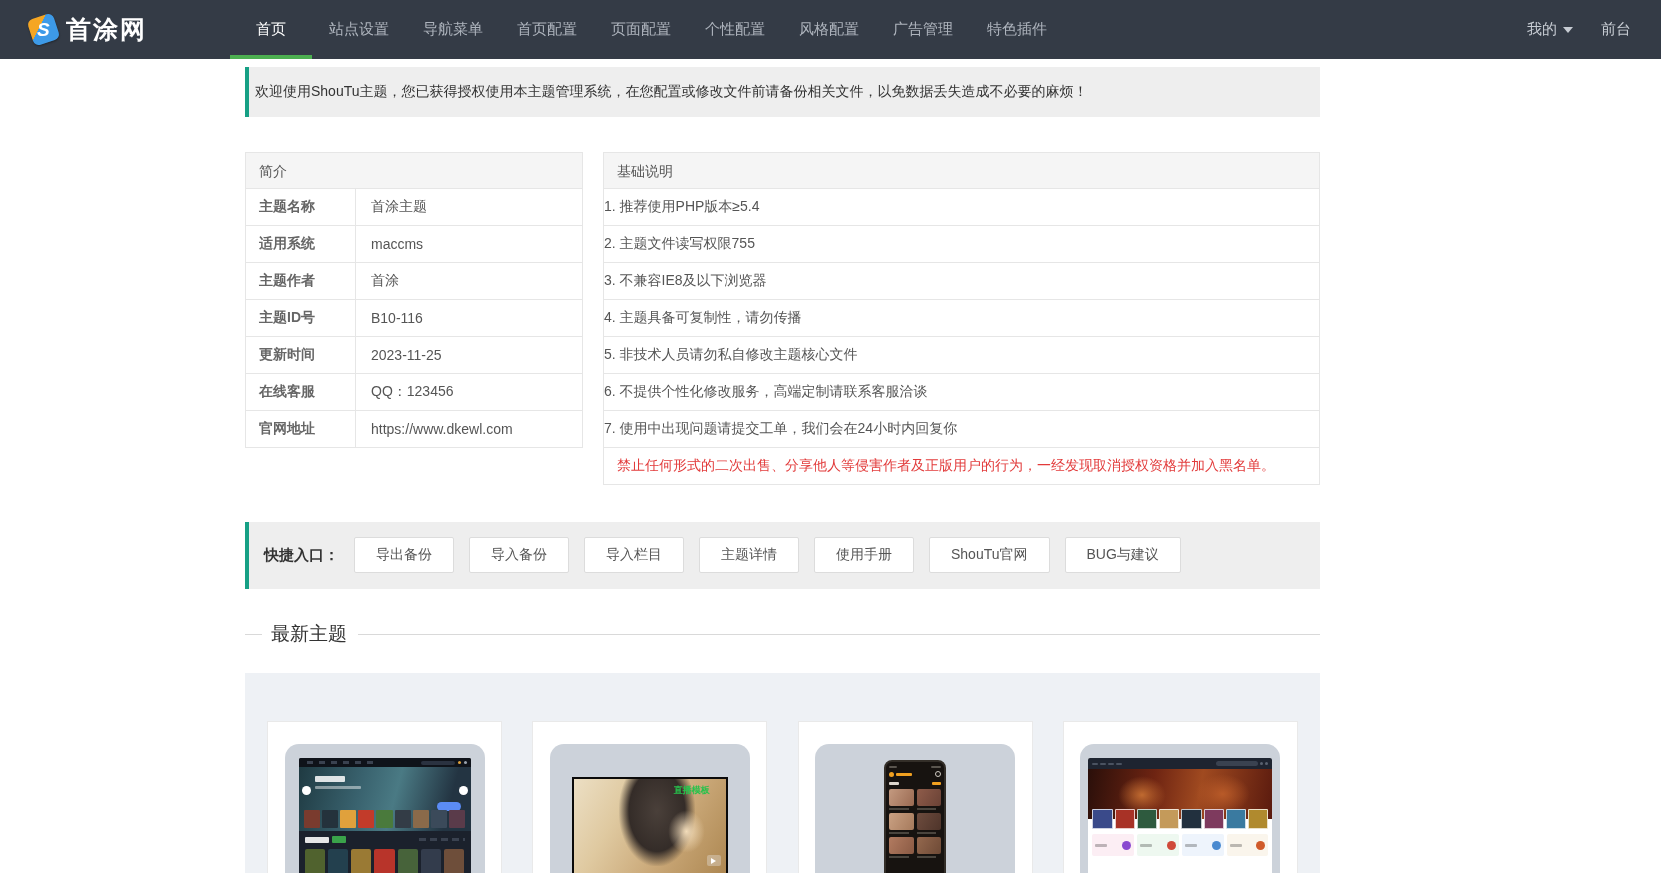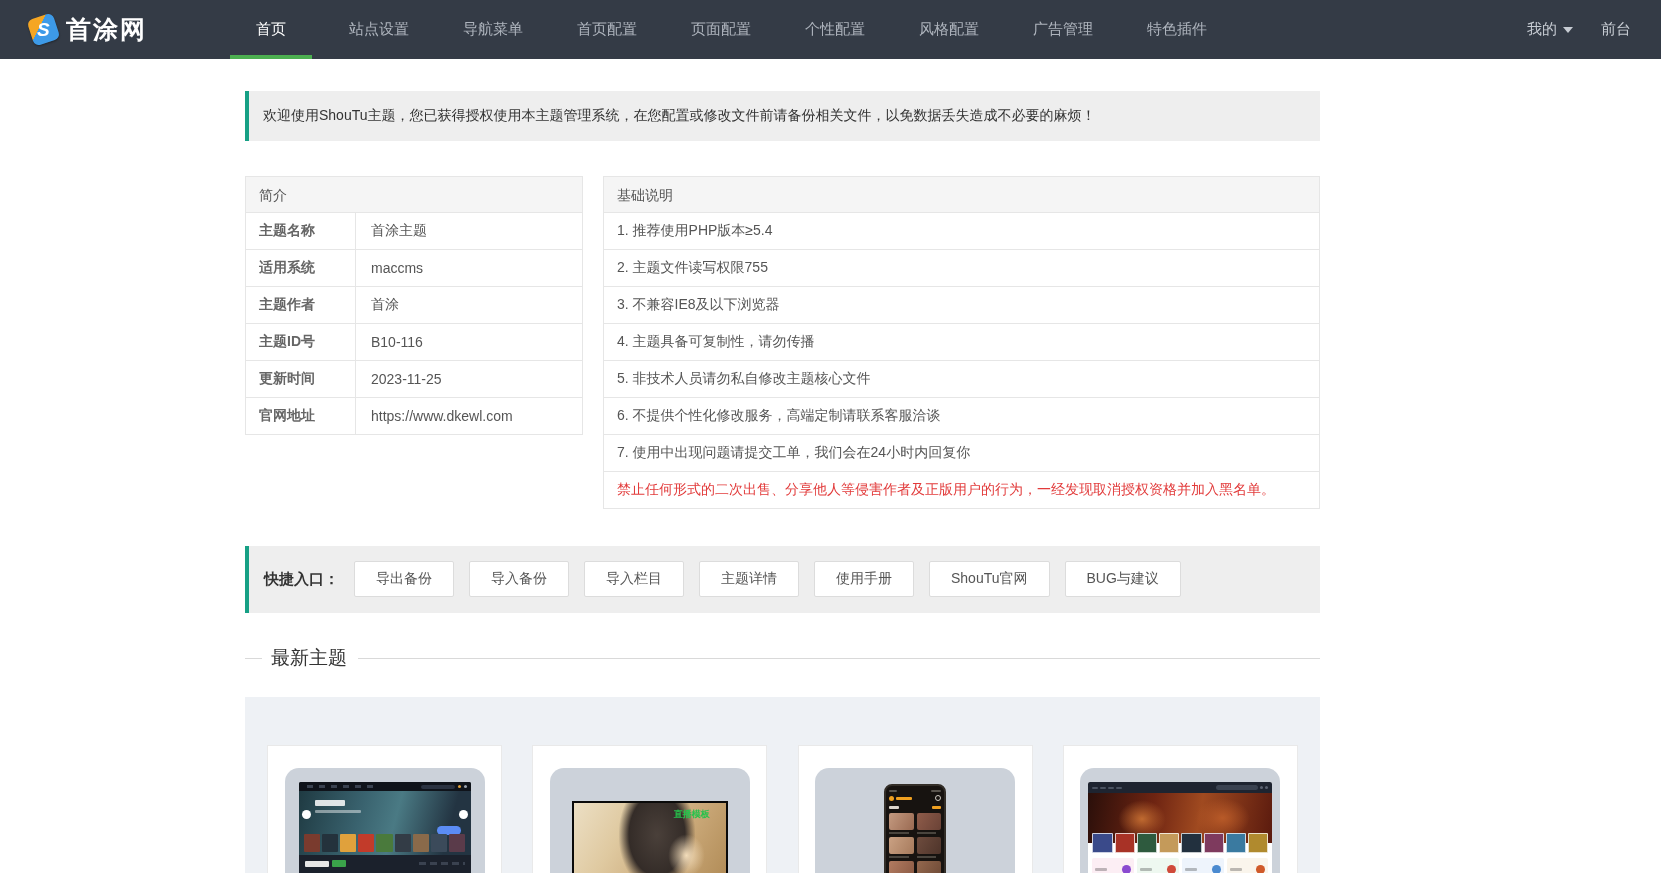--- a/index.html
+++ b/index.html
@@ -7,48 +7,48 @@
   .page{width:1661px;height:873px;overflow:hidden;background:#fff;position:relative;}
 
   
   .navbar{height:59px;background:#343b46;display:flex;align-items:stretch;}
   .logo{display:flex;align-items:center;padding-left:30px;width:200px;box-sizing:border-box;cursor:pointer;}
   .logo-mark{width:27px;height:27px;border-radius:6px;transform:rotate(-18deg);
     background:linear-gradient(135deg,#f5a623 0 38%,#3d9ae8 38% 100%);
     display:flex;align-items:center;justify-content:center;box-shadow:0 1px 2px rgba(0,0,0,.4);}
   .logo-mark span{transform:rotate(18deg);color:#fff;font-weight:bold;font-style:italic;font-size:19px;line-height:1;}
   .logo-text{color:#fff;font-size:25px;font-weight:bold;margin-left:9px;letter-spacing:2px;}
-  .nav{display:flex;margin-left:30px;gap:20px;}
+  .nav{display:flex;margin-left:30px;}
   .nav-item{position:relative;display:flex;align-items:center;padding:0 17px;font-size:15px;
     color:#aeb4bd;text-decoration:none;cursor:pointer;white-space:nowrap;}
   .nav-item.active{color:#ffffff;padding:0 26px;}
   .nav-item.active::after{content:"";position:absolute;left:0;right:0;bottom:0;height:4px;background:#4caf50;}
   .nav-right{margin-left:auto;display:flex;align-items:center;padding-right:30px;gap:28px;}
   .user-menu{display:flex;align-items:center;gap:6px;color:#c7ccd3;font-size:15px;cursor:pointer;}
   .caret{width:0;height:0;border-left:5px solid transparent;border-right:5px solid transparent;border-top:6px solid #c7ccd3;display:inline-block;}
   .front-link{color:#c7ccd3;font-size:15px;text-decoration:none;cursor:pointer;}
 
   
   .container{width:1075px;margin-left:245px;}
 
-  .welcome{margin-top:32px;background:#eeeeee;border-left:4px solid #16a085;height:50px;
-    display:flex;align-items:center;padding-left:14px;font-size:14px;color:#333;box-sizing:border-box;}
+  .welcome{margin-top:8px;background:#eeeeee;border-left:4px solid #16a085;height:50px;
+    display:flex;align-items:center;padding-left:6px;font-size:14px;color:#333;box-sizing:border-box;}
 
   
   .tables{display:flex;gap:20px;margin-top:35px;}
   .panel{font-size:14px;color:#555;}
   .panel.left{width:338px;flex:none;}
   .panel.right{flex:1;}
   .panel-hd{height:37px;line-height:36px;background:#f5f5f5;border:1px solid #e6e6e6;
     padding-left:13px;box-sizing:border-box;color:#555;}
   .prow{display:flex;align-items:stretch;height:37px;border:1px solid #e6e6e6;border-top:none;box-sizing:border-box;}
   .plabel{width:110px;flex:none;display:flex;align-items:center;padding-left:13px;
     border-right:1px solid #e6e6e6;color:#666;box-sizing:border-box;font-weight:bold;}
   .pvalue{display:flex;align-items:center;padding-left:15px;color:#555;}
-  .prow.note{align-items:center;padding-left:13px;color:#555;}
+  .prow.note{align-items:center;color:#555;}
   .prow.warning{align-items:center;padding-left:13px;color:#e23b3b;}
 
   
   .quickbar{margin-top:37px;background:#eeeeee;border-left:4px solid #16a085;
     padding:15px 0 16px 15px;display:flex;align-items:center;}
   .quick-label{font-size:15px;color:#333;font-weight:600;}
   .qbtn{background:#fff;border:1px solid #dcdcdc;border-radius:2px;height:36px;padding:0 21px;
     margin-left:15px;font-size:14px;color:#555;cursor:pointer;font-family:inherit;}
 
   
@@ -187,20 +187,24 @@
         </div>
         <div class="prow">
           <div class="plabel">主题ID号</div>
           <div class="pvalue">B10-116</div>
         </div>
         <div class="prow">
           <div class="plabel">更新时间</div>
           <div class="pvalue">2023-11-25</div>
         </div>
         <div class="prow">
+          <div class="plabel">在线客服</div>
+          <div class="pvalue">QQ：123456</div>
+        </div>
+        <div class="prow">
           <div class="plabel">官网地址</div>
           <div class="pvalue">https://www.dkewl.com</div>
         </div>
       </div>
 
       <div class="panel right">
         <div class="panel-hd">基础说明</div>
         <div class="prow note">1. 推荐使用PHP版本≥5.4</div>
         <div class="prow note">2. 主题文件读写权限755</div>
         <div class="prow note">3. 不兼容IE8及以下浏览器</div>

